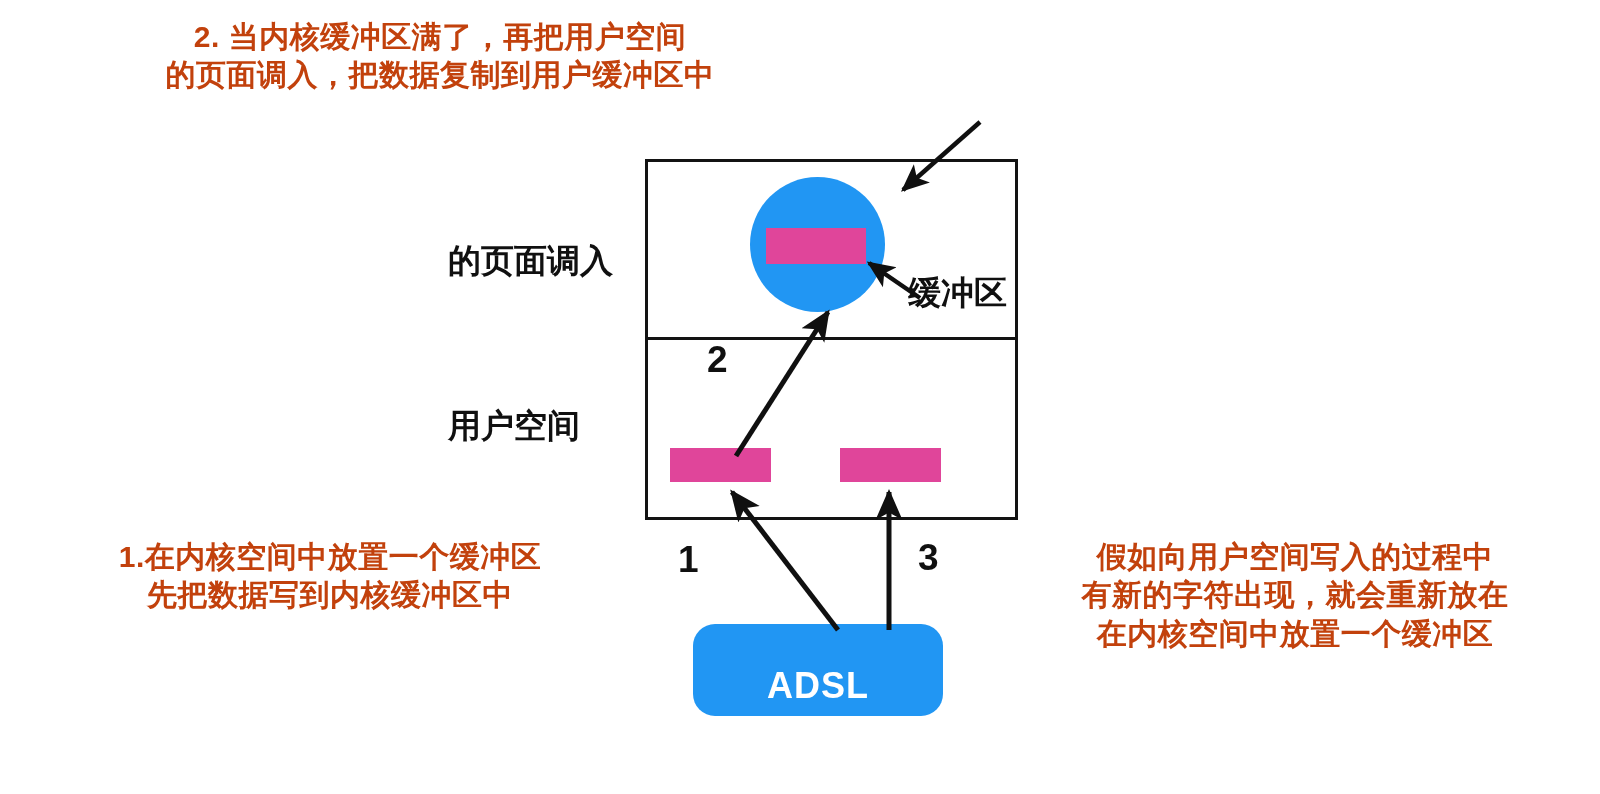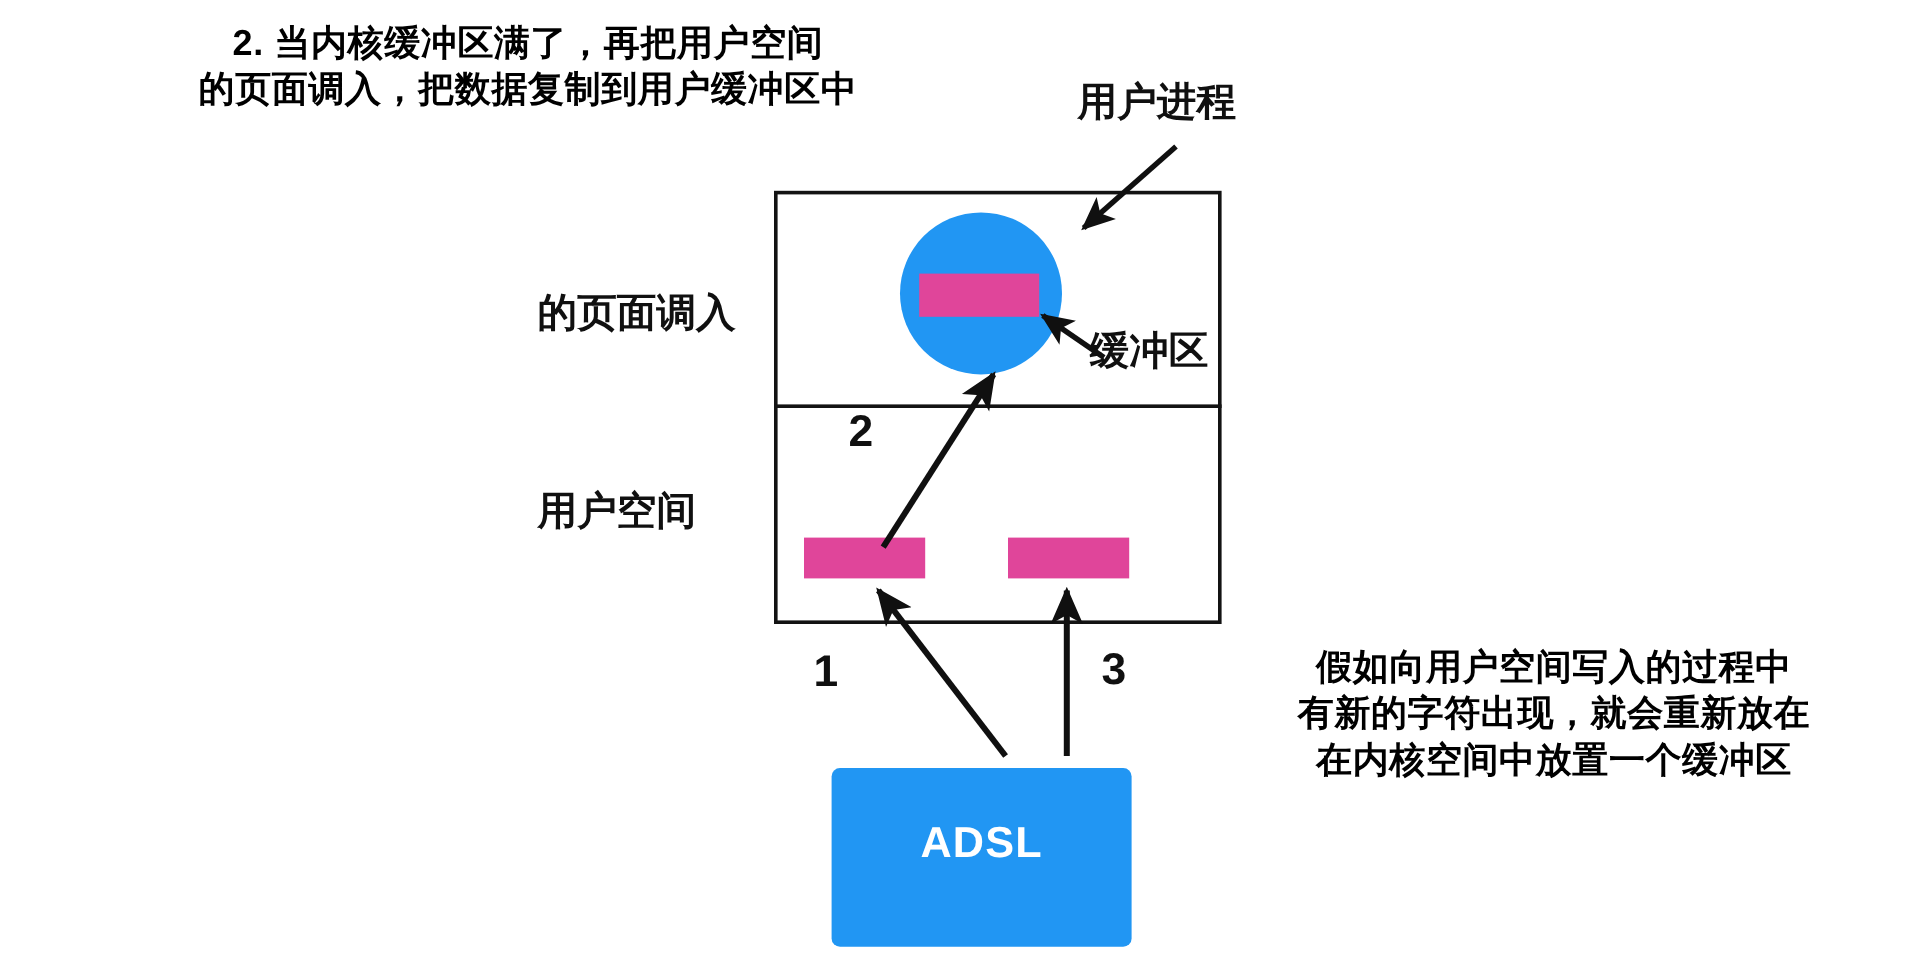--- a/index.html
+++ b/index.html
@@ -18,21 +18,21 @@
   }
 
   .txt {
     position: absolute;
     white-space: pre;
     line-height: 1.28;
   }
 
   
   .red-note {
-    color: #000000;
+    color: #c2410c;
     font-weight: bold;
     font-size: 30px;
     letter-spacing: 0.5px;
   }
   #note-top {
     left: 0px;
     top: 18px;
     width: 880px;
     text-align: center;
   }
@@ -115,25 +115,25 @@
     height: 34px;
     background: #e0459a;
   }
   #kernel-buffer-1 { left: 670px; top: 448px; width: 101px; }
   #kernel-buffer-2 { left: 840px; top: 448px; width: 101px; }
 
   
   #adsl-box {
     position: absolute;
     left: 693px;
-    top: 640px;
+    top: 624px;
     width: 250px;
-    height: 149px;
+    height: 92px;
     background: #2196f3;
-    border-radius: 7px;
+    border-radius: 22px;
   }
   #adsl-label {
     position: absolute;
     left: 0;
     top: 0;
     width: 250px;
     height: 124px;
     display: flex;
     align-items: center;
     justify-content: center;
@@ -154,20 +154,22 @@
   }
 </style>
 </head>
 <body>
 
 <div id="canvas">
 
   <div class="txt red-note" id="note-top">2. 当内核缓冲区满了，再把用户空间
 的页面调入，把数据复制到用户缓冲区中</div>
 
+  <div class="txt red-note" id="note-bottom-left">1.在内核空间中放置一个缓冲区
+先把数据写到内核缓冲区中</div>
 
   <div class="txt red-note" id="note-right">假如向用户空间写入的过程中
 有新的字符出现，就会重新放在
 在内核空间中放置一个缓冲区</div>
 
   <div id="space-box"></div>
   <div id="space-divider"></div>
 
   <div id="user-process-circle"></div>
 
@@ -177,21 +179,20 @@
   <div class="kbuf" id="kernel-buffer-2"></div>
 
   <div id="adsl-box">
     <div id="adsl-label">ADSL</div>
   </div>
 
   <div class="txt blk-label" id="label-user-space">的页面调入</div>
 
   <div class="txt blk-label" id="label-kernel-space">用户空间</div>
 
-  <div class="txt blk-label" id="label-user-process">用户进程</div>
 
   <div class="txt blk-label" id="label-buffer">缓冲区</div>
 
   <div class="txt num-label" id="num-2">2</div>
   <div class="txt num-label" id="num-1">1</div>
   <div class="txt num-label" id="num-3">3</div>
 
   <svg id="arrow-layer" viewBox="0 0 1600 794">
     <defs>
       <marker id="ah" markerWidth="7" markerHeight="7" refX="5.6" refY="3" orient="auto" markerUnits="strokeWidth">

